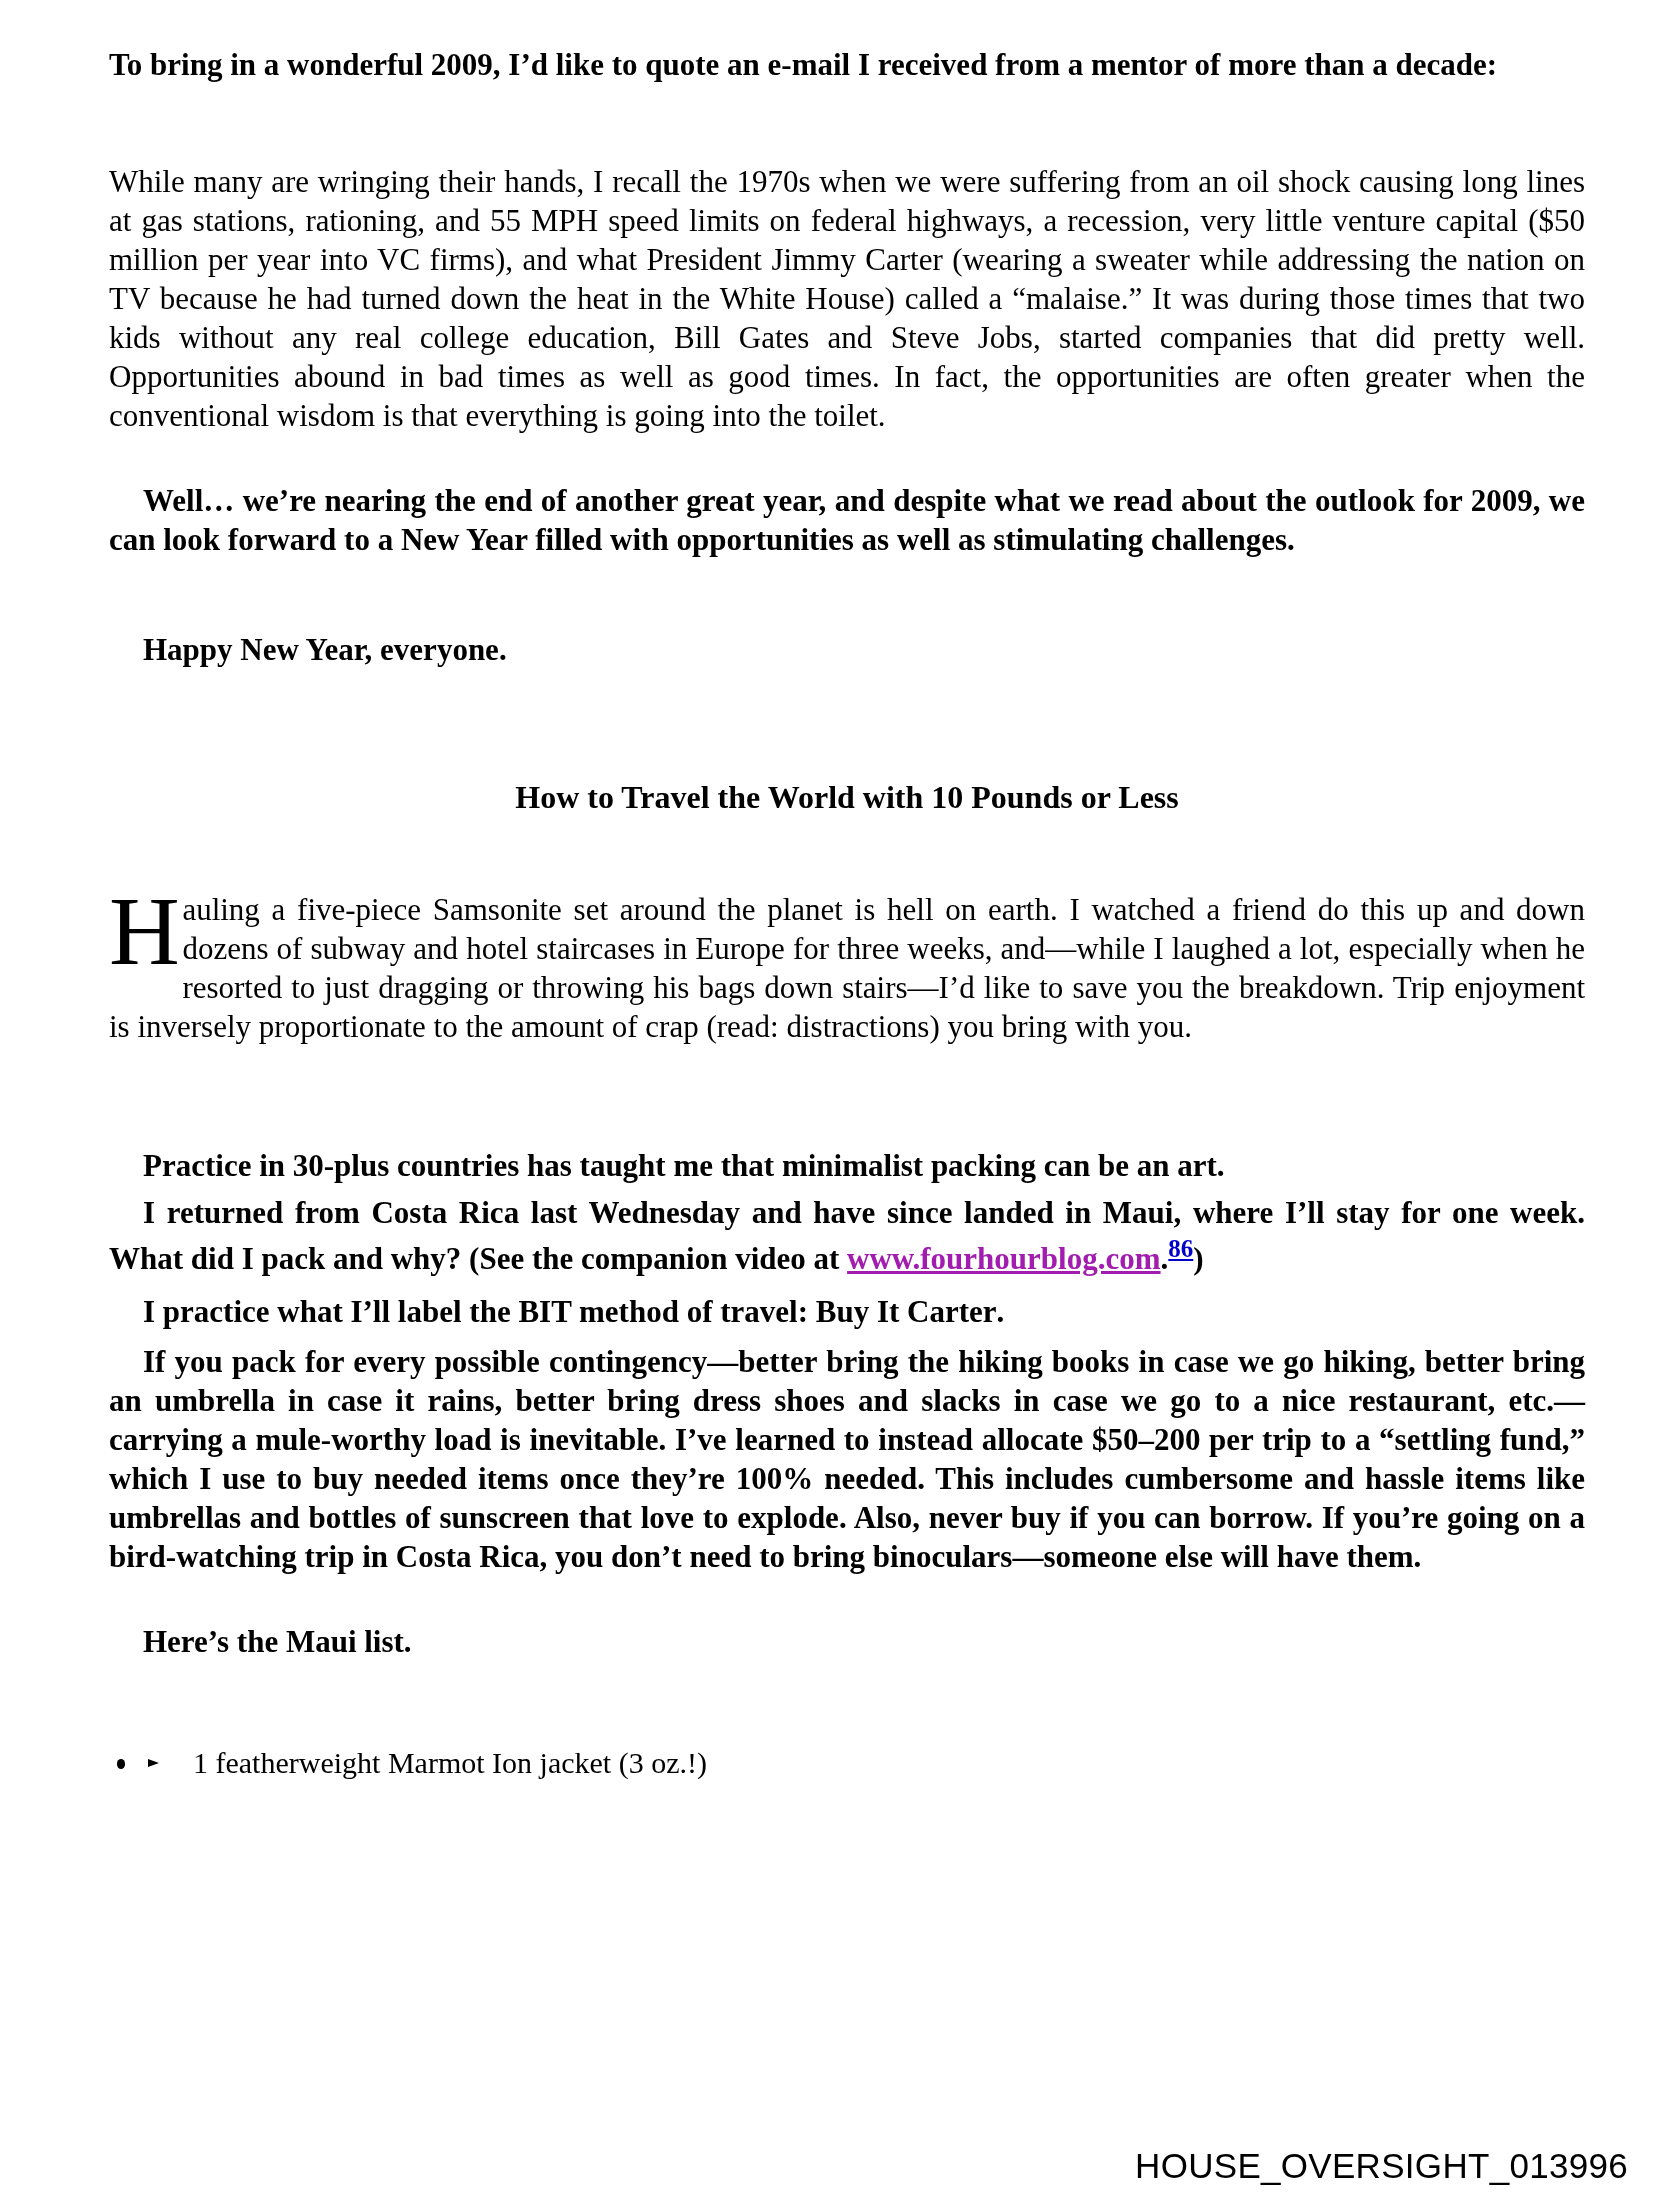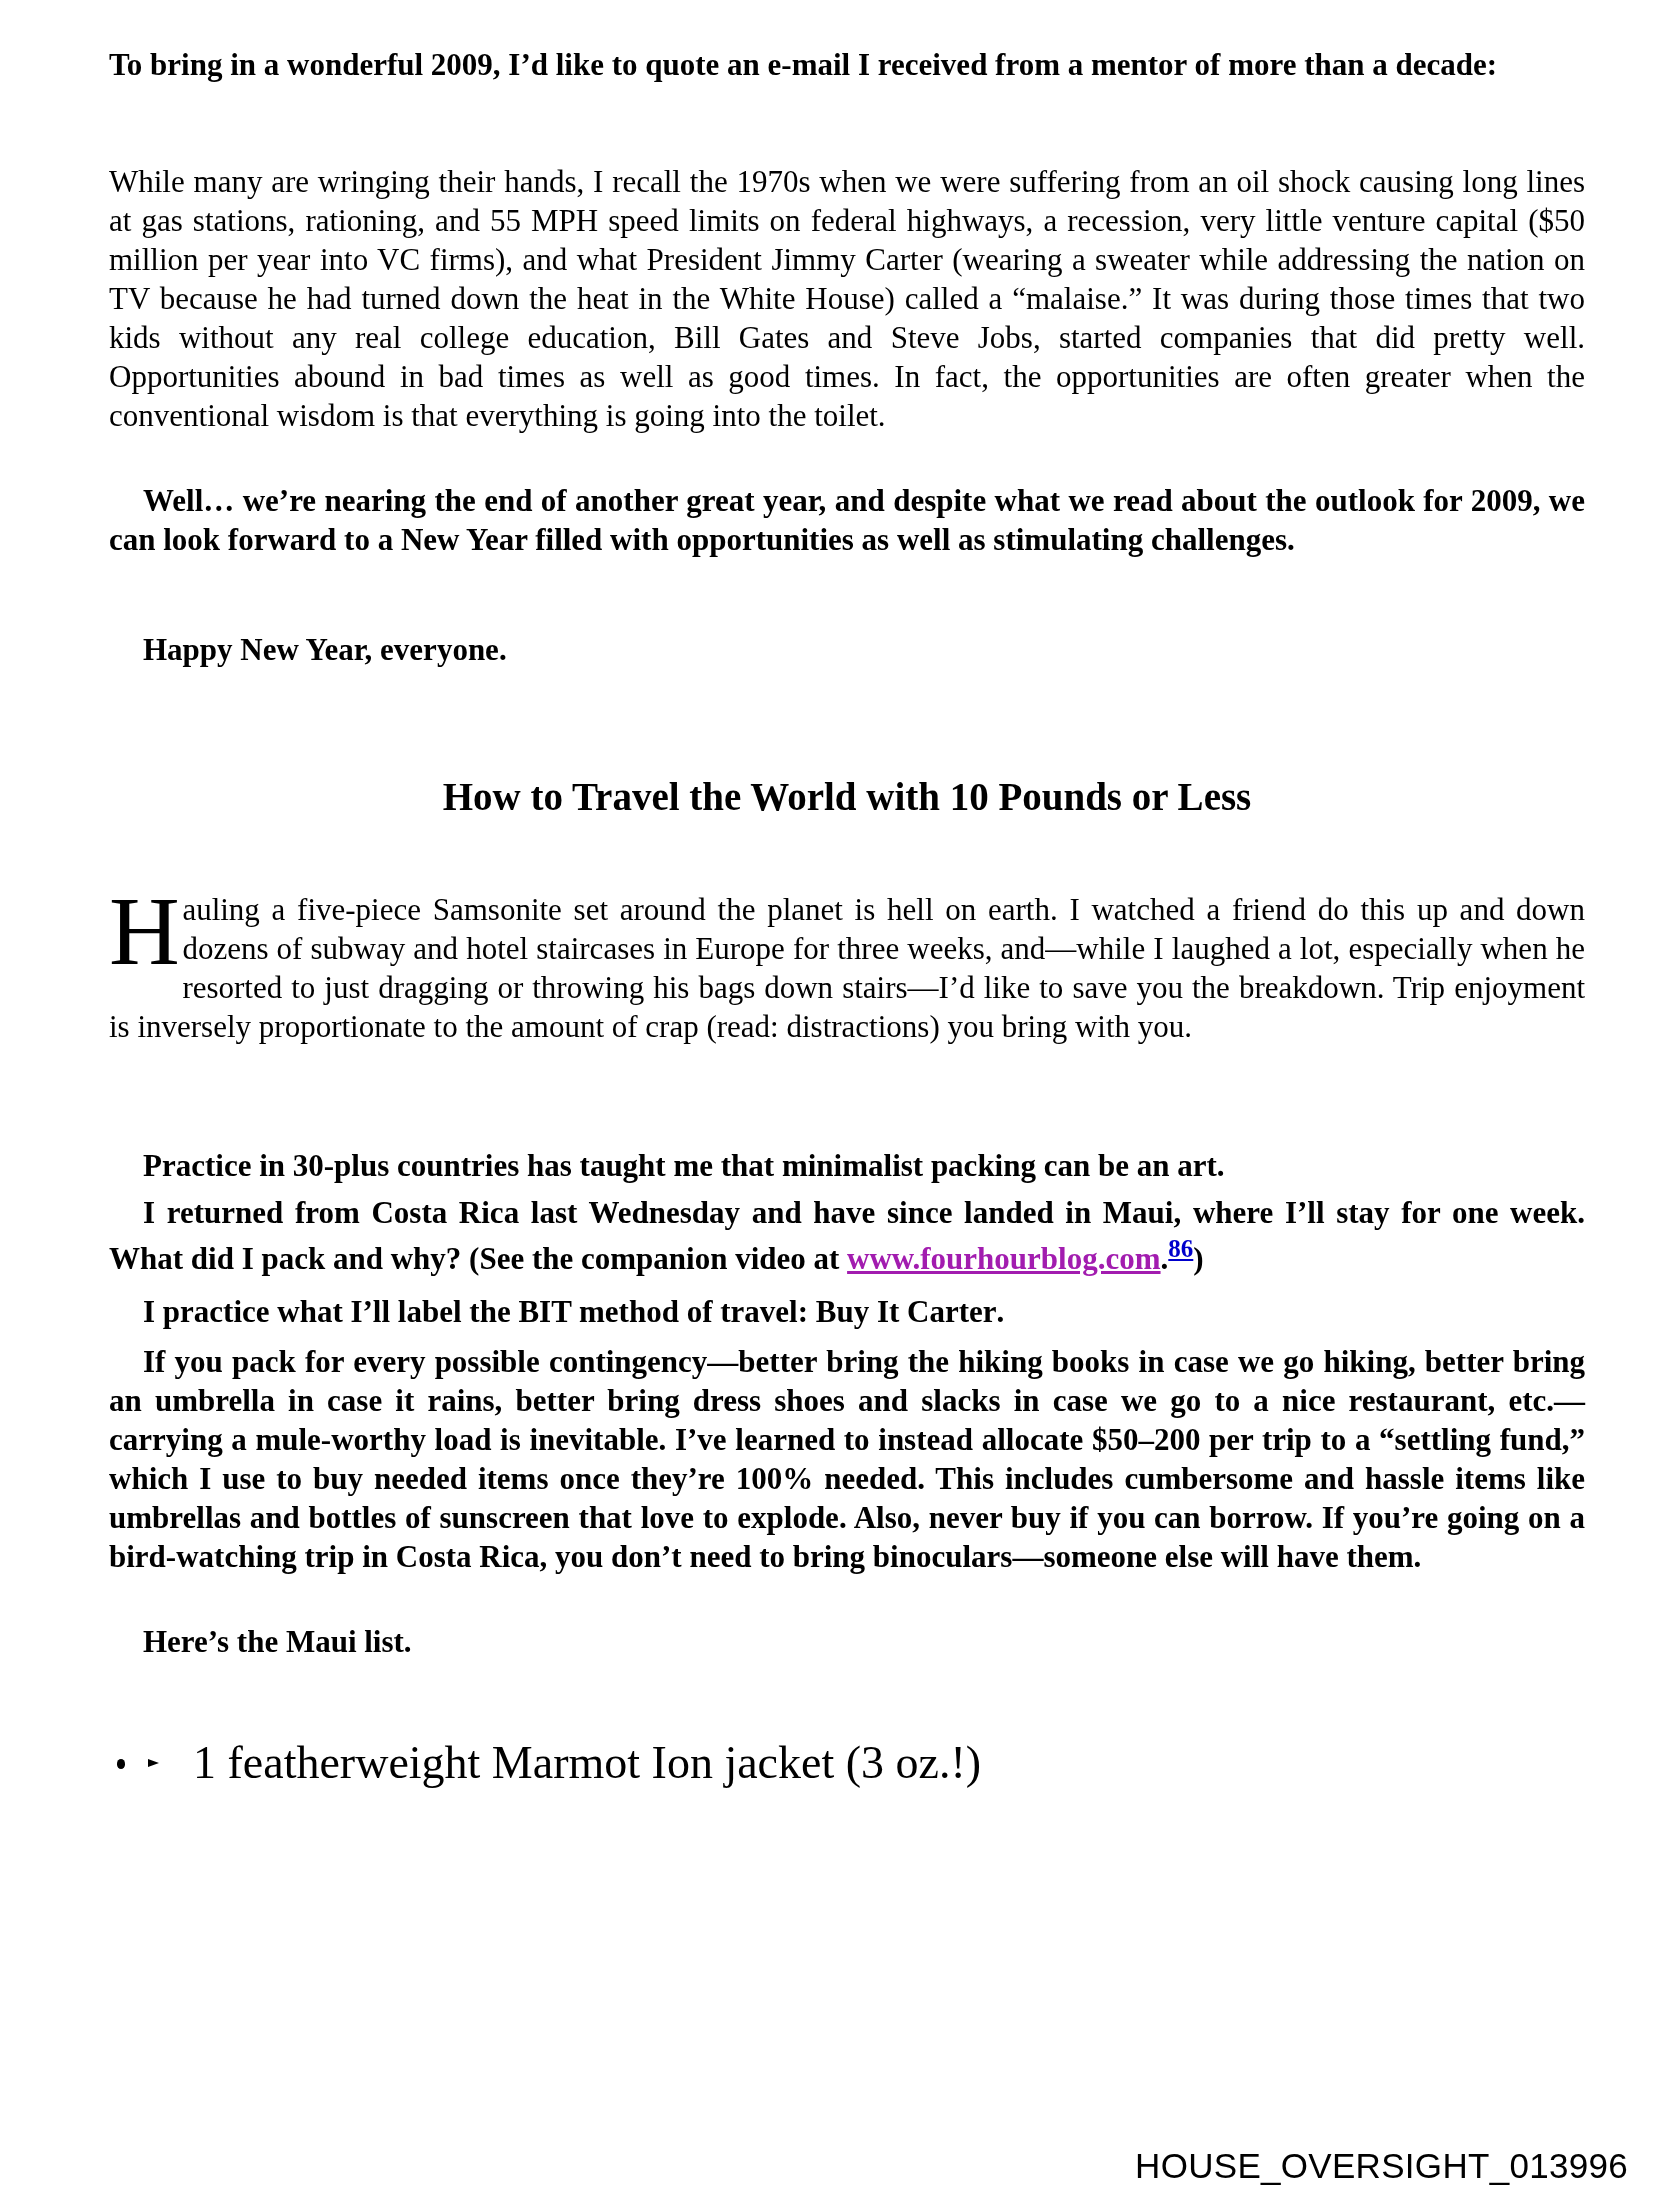--- a/index.html
+++ b/index.html
@@ -8,30 +8,30 @@
     font-family: "Liberation Serif", "DejaVu Serif", serif; color: #000;
   }
   .page { position: absolute; left: 109px; width: 1476px; top: 0; }
   .p {
     font-size: 31px; line-height: 39px; text-align: justify;
     margin: 0; position: absolute; left: 0; width: 1476px;
   }
   .indent { text-indent: 34px; font-weight: bold; }
   .title {
     position: absolute; left: 0; width: 1476px; text-align: center;
-    font-weight: bold; font-size: 39px; line-height: 52px; top: 771px; margin: 0;
+    font-weight: bold; font-size: 32px; line-height: 52px; top: 771px; margin: 0;
   }
   .dropcap {
     float: left; font-size: 98px; line-height: 73px; margin: 5.2px 2.6px 0 0; height: 73px;
   }
   a.link { color: #a21caf; text-decoration: underline; }
   sup.fn { font-size: 25px; vertical-align: 11.8px; line-height: 0; color: #0000cc; text-decoration: underline; }
   .list { position: absolute; left: 0; width: 1476px; margin: 0; padding: 0; list-style: none; }
   .li {
-    position: relative; font-size: 46px; line-height: 60px; padding-left: 84px; text-align: justify;
+    position: relative; font-size: 30px; line-height: 60px; padding-left: 84px; text-align: justify;
   }
   .li .dot {
     position: absolute; left: 7.9px; top: 26px; width: 8.5px; height: 9.8px; border-radius: 50%; background: #000;
   }
   .li .arrow {
     position: absolute; left: 39px; top: 26px; width: 0; height: 0;
     border-top: 4.6px solid transparent; border-bottom: 4.6px solid transparent; border-left: 11.8px solid #000;
   }
   .footer {
     position: absolute; right: 41px; top: 2149px; font-family: "Liberation Sans", "DejaVu Sans", sans-serif;

